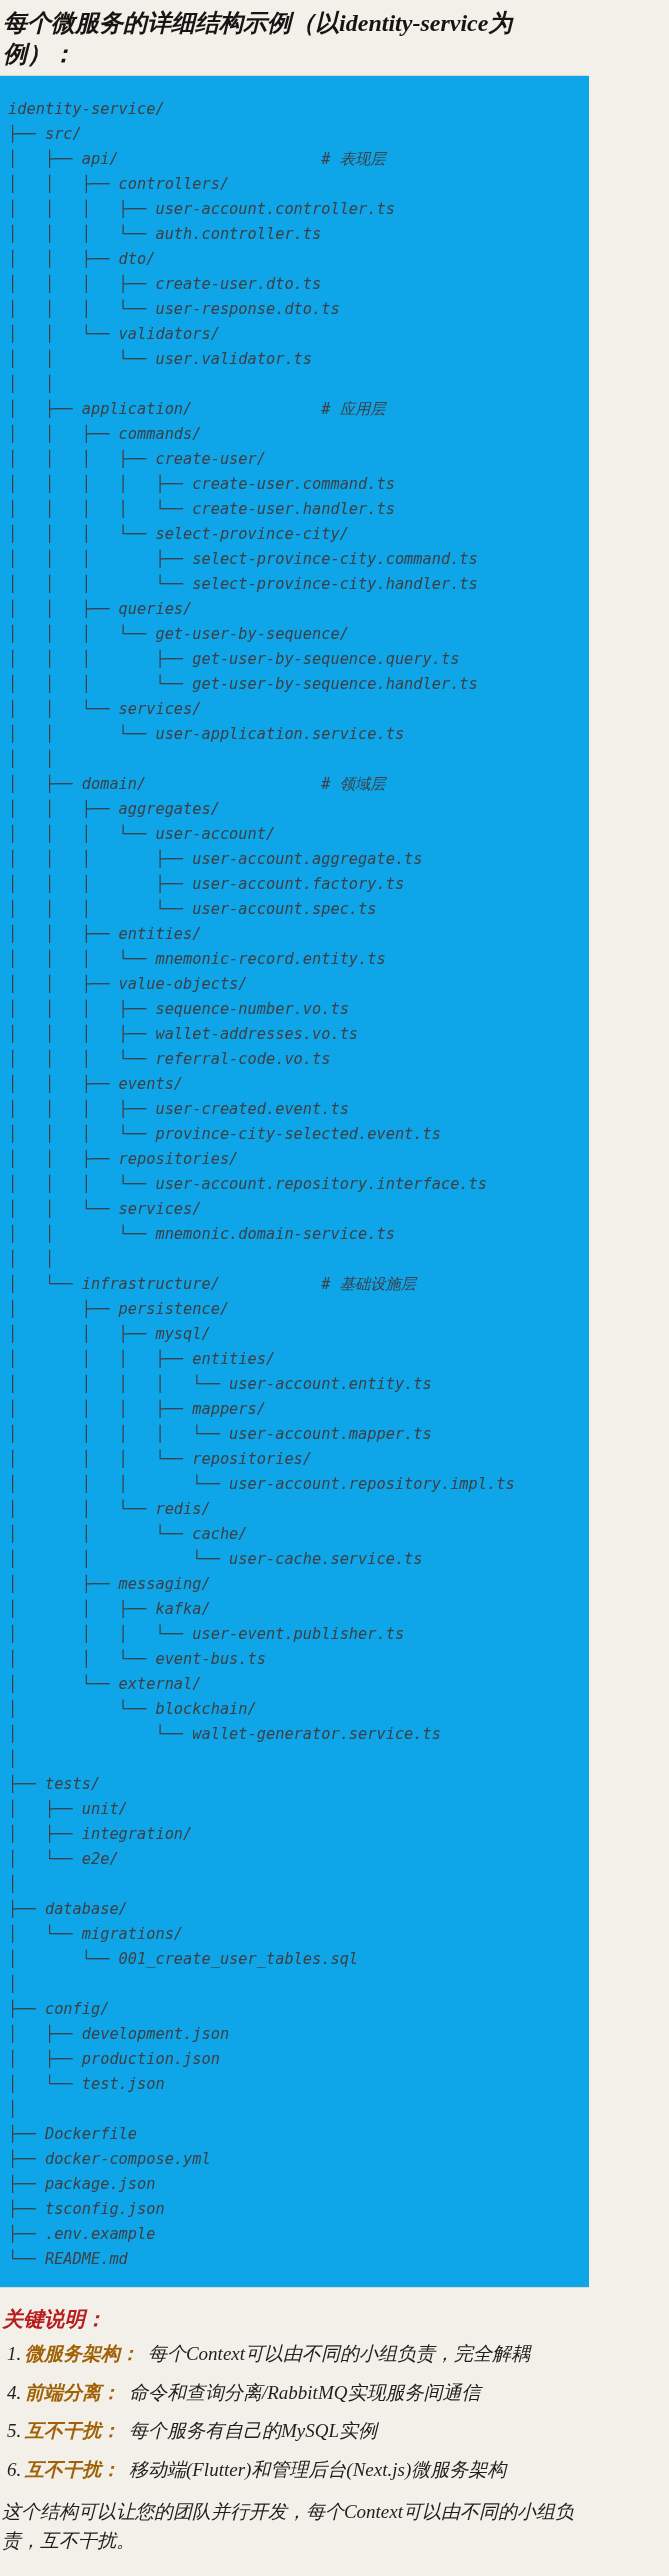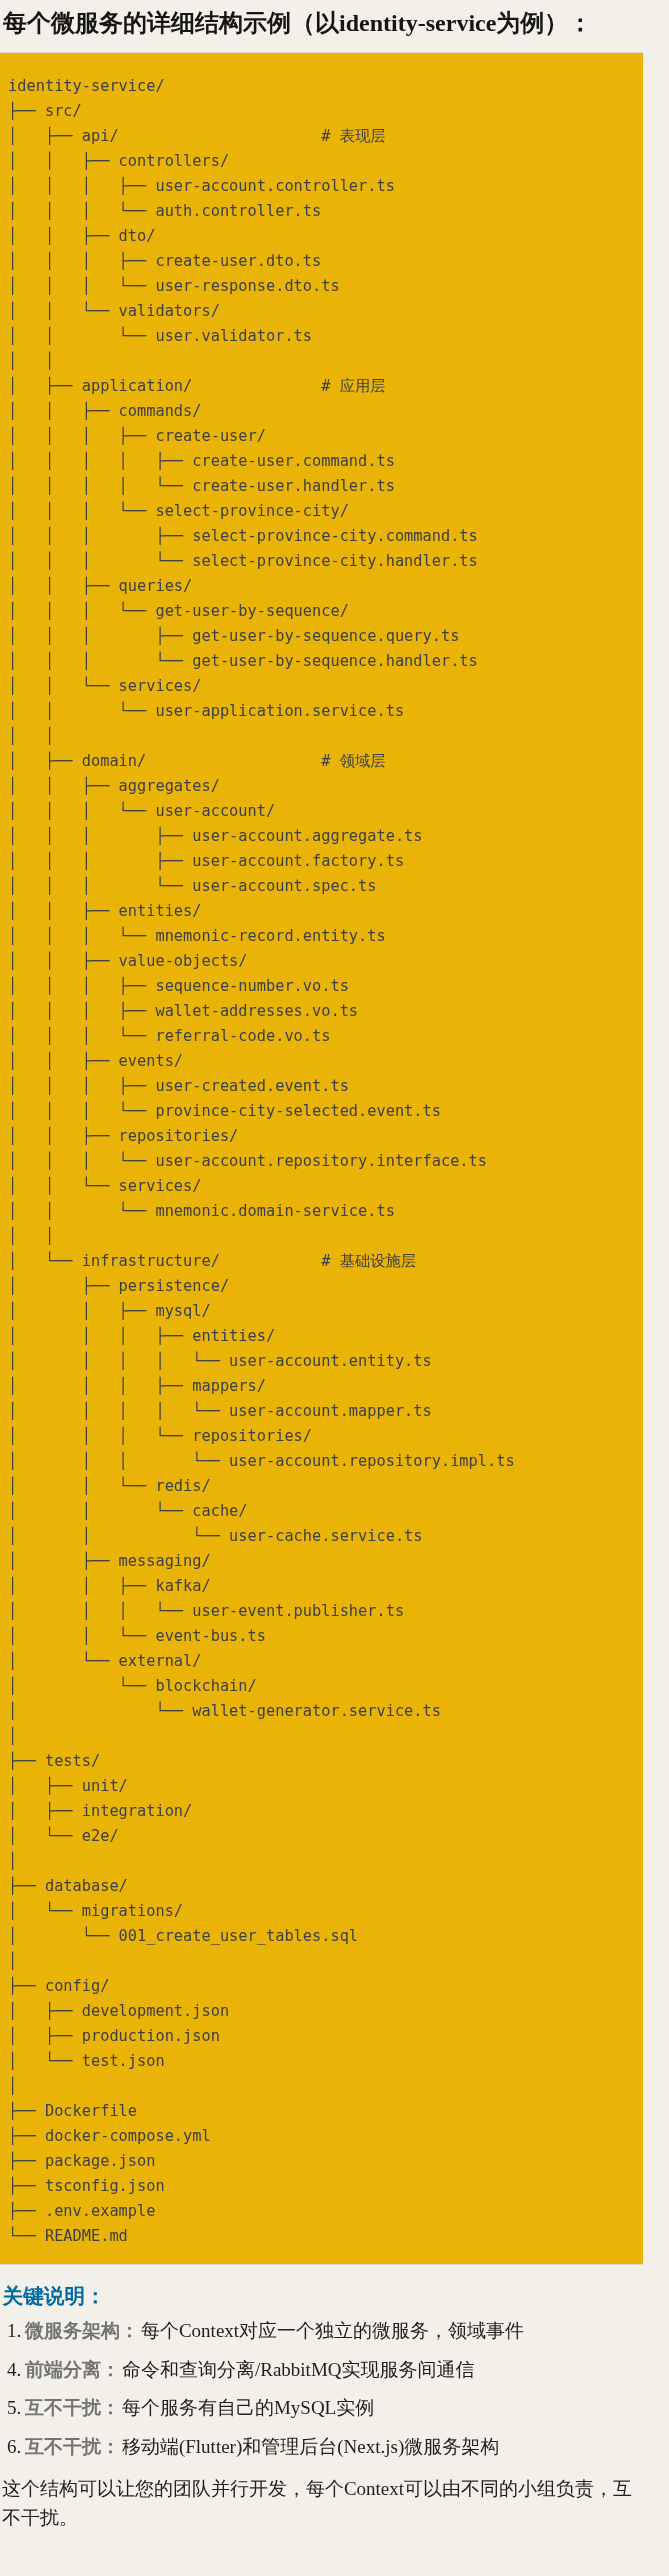--- a/index.html
+++ b/index.html
@@ -5,37 +5,38 @@
   html, body { margin: 0; padding: 0; }
   body {
     width: 669px;
     height: 2576px;
     overflow: hidden;
     background: #F2F0E9;
     font-family: "Liberation Serif", "DejaVu Serif", serif;
     color: #201F1D;
   }
   .page {
-    width: 643px;
+    width: 589px;
     height: 2576px;
     box-sizing: border-box;
     overflow: hidden;
+    font-style: italic;
   }
   .page-title {
     margin: 0;
     padding: 8.1px 5px 0 3.1px;
     font-size: 24px;
     line-height: 31px;
     font-weight: 700;
     color: #161514;
     letter-spacing: 0;
   }
   .code-block {
-    margin-top: 13px;
-    background: #eab308;
+    margin-top: 5px;
+    background: #0ea5e9;
     border-top: 1.3px solid #DCD9CE;
     border-bottom: 1.3px solid #DCD9CE;
   }
   .directory-tree {
     margin: 0;
     padding: 20.6px 6.3px 15.6px 8.1px;
     font-family: "DejaVu Sans Mono", "Liberation Mono", monospace;
     font-size: 15.3px;
     line-height: 25px;
     color: #3D4045;
@@ -45,41 +46,41 @@
   .key-notes {
     padding: 0 5px 0 1.3px;
   }
   .key-notes-heading {
     margin: 17px 0 7.5px 0;
     padding-left: 1.3px;
     font-family: "Liberation Sans", "DejaVu Sans", sans-serif;
     font-size: 20.6px;
     line-height: 27.5px;
     font-weight: 700;
-    color: #0369a1;
+    color: #b91c1c;
   }
   .key-notes-list {
     list-style: none;
     margin: 0;
     padding: 0 0 0 5.6px;
   }
   .note-item {
     font-size: 19px;
     line-height: 28px;
     margin-bottom: 10.6px;
     color: #201F1D;
   }
   .note-number {
     margin-right: 3.8px;
   }
   .note-label {
     font-family: "Liberation Sans", "DejaVu Sans", sans-serif;
     font-weight: 700;
-    color: #737373;
-    margin-right: 2px;
+    color: #a16207;
+    margin-right: 9px;
   }
   .closing-paragraph {
     margin: 13px 0 0 0;
     padding-left: 0.6px;
     font-size: 19px;
     line-height: 29px;
     color: #201F1D;
   }
 </style>
 </head>
@@ -177,21 +178,21 @@
 ├── tsconfig.json
 ├── .env.example
 └── README.md</pre>
   </div>
 
   <div class="key-notes">
     <h2 class="key-notes-heading">关键说明：</h2>
 
     <ol class="key-notes-list">
   <li class="note-item">
-    <span class="note-number">1.</span><strong class="note-label">微服务架构：</strong><span class="note-desc">每个Context对应一个独立的微服务，领域事件</span>
+    <span class="note-number">1.</span><strong class="note-label">微服务架构：</strong><span class="note-desc">每个Context可以由不同的小组负责，完全解耦</span>
   </li>
 
 
 
   <li class="note-item">
     <span class="note-number">4.</span><strong class="note-label">前端分离：</strong><span class="note-desc">命令和查询分离/RabbitMQ实现服务间通信</span>
   </li>
 
   <li class="note-item">
     <span class="note-number">5.</span><strong class="note-label">互不干扰：</strong><span class="note-desc">每个服务有自己的MySQL实例</span>

